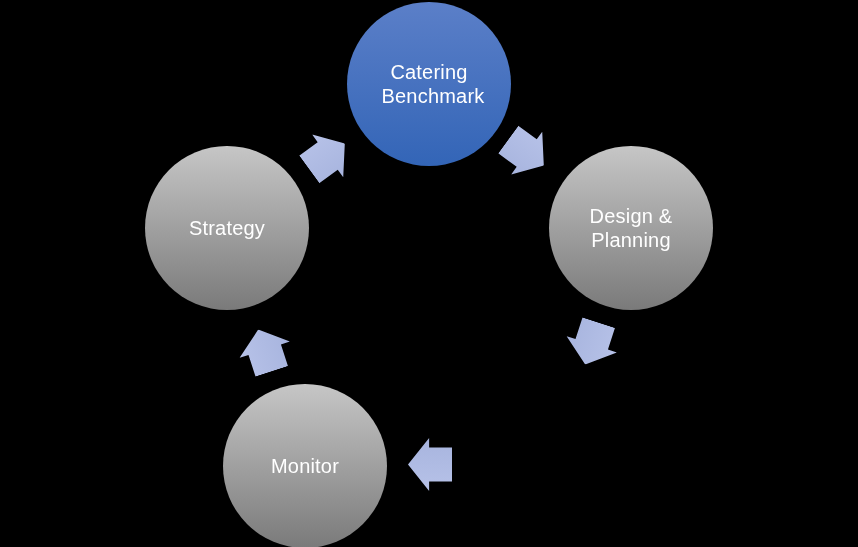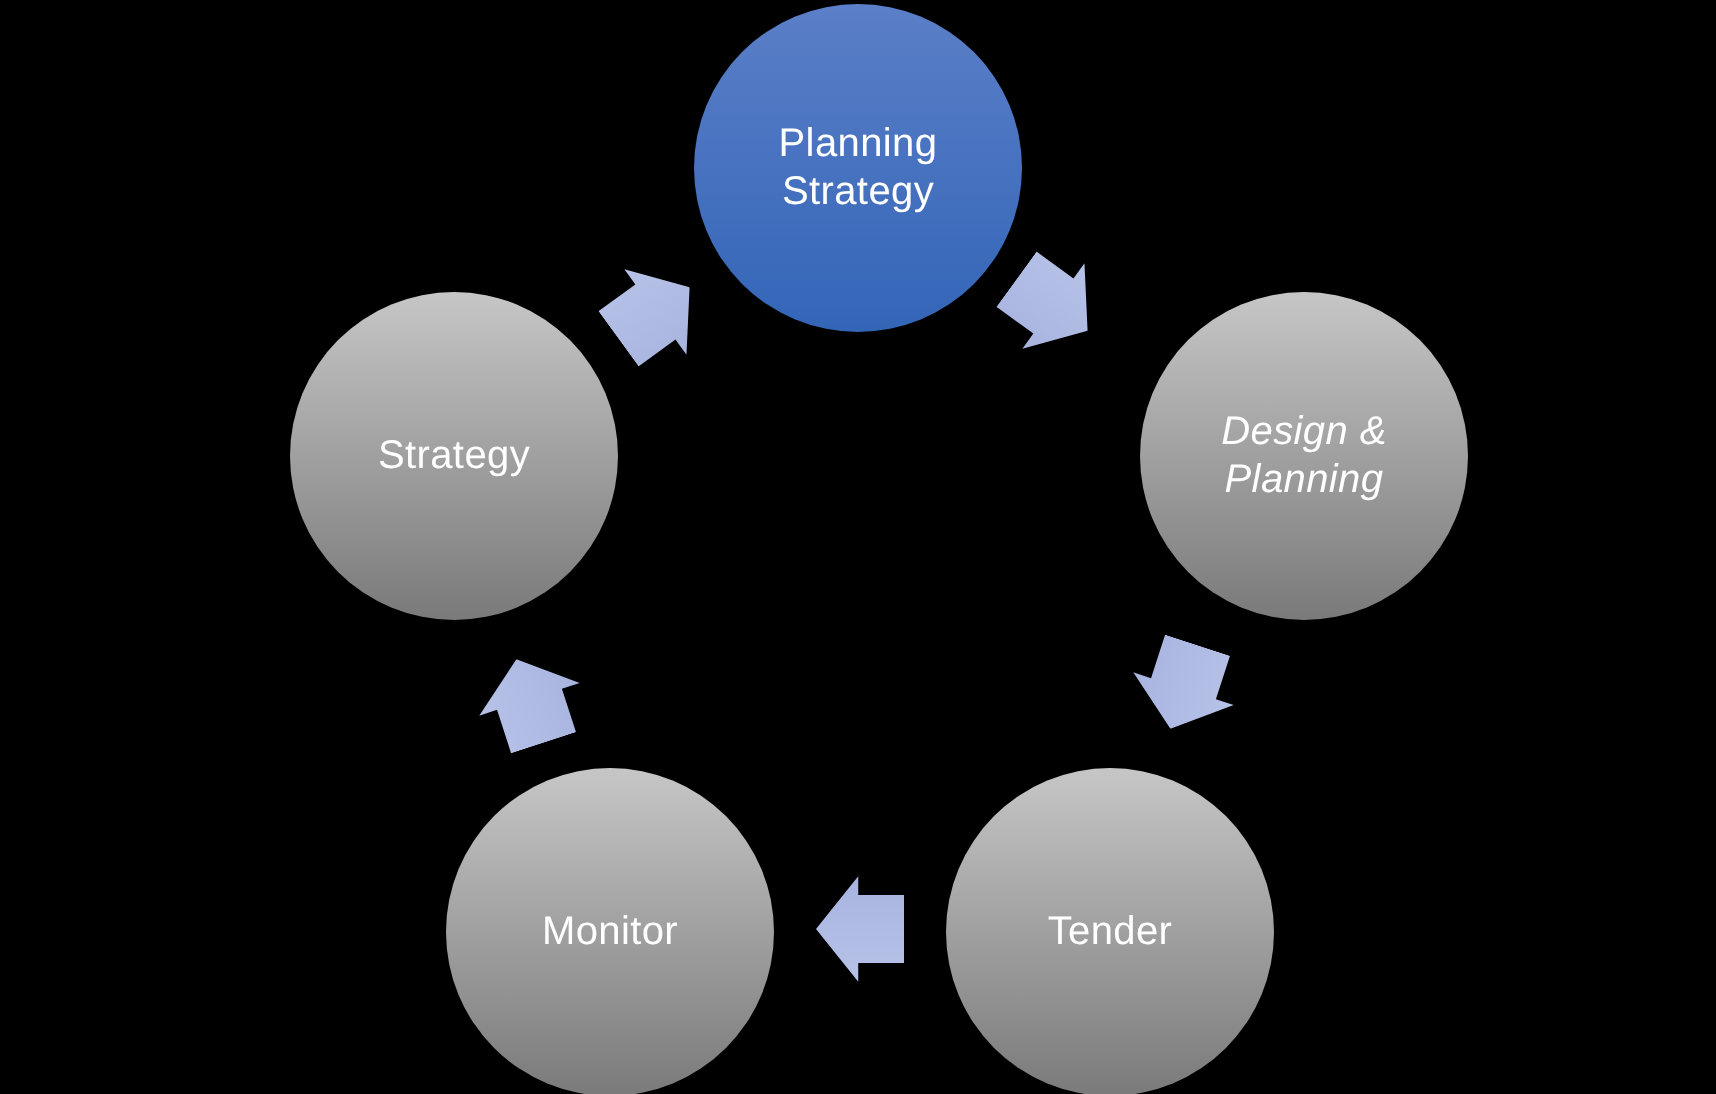--- a/index.html
+++ b/index.html
@@ -32,21 +32,21 @@
   }
   .node-label {
     color: var(--text, #ffffff);
     font-size: 20px;
     line-height: 1.22;
     text-align: center;
     letter-spacing: 0.2px;
   }
   
   .node-catering   { left: 347px; top: 2px; }
-  .node-design     { left: 570px; top: 146px; font-style: italic; }
+  .node-design     { left: 549px; top: 146px; }
   .node-tender     { left: 473px; top: 384px; }
   .node-monitor    { left: 223px; top: 384px; align-items: center; }
   .node-benchmark  { left: 145px; top: 146px; }
 
   .node-catering .node-label  { max-width: 95px; }
   .node-design .node-label    { max-width: 118px; }
 
   
   .arrow {
     position: absolute;
@@ -64,30 +64,27 @@
   .arrow-3 { left: 570px; top: 316px; transform: rotate(108deg); }  
   .arrow-4 { left: 408px; top: 437px; transform: rotate(180deg); }  
   .arrow-5 { left: 243px; top: 323px; transform: rotate(-108deg); } 
 </style>
 </head>
 <body>
 
 <div class="stage">
 
   <div class="node accent node-catering">
-    <div class="node-label">Planning Strategy</div>
+    <div class="node-label">Catering Benchmark</div>
   </div>
 
   <div class="node node-design">
     <div class="node-label">Design &amp; Planning</div>
   </div>
 
-  <div class="node node-tender">
-    <div class="node-label">Tender</div>
-  </div>
 
   <div class="node node-monitor">
     <div class="node-label">Monitor</div>
   </div>
 
   <div class="node node-benchmark">
     <div class="node-label">Strategy</div>
   </div>
 
   <div class="arrow arrow-1">

